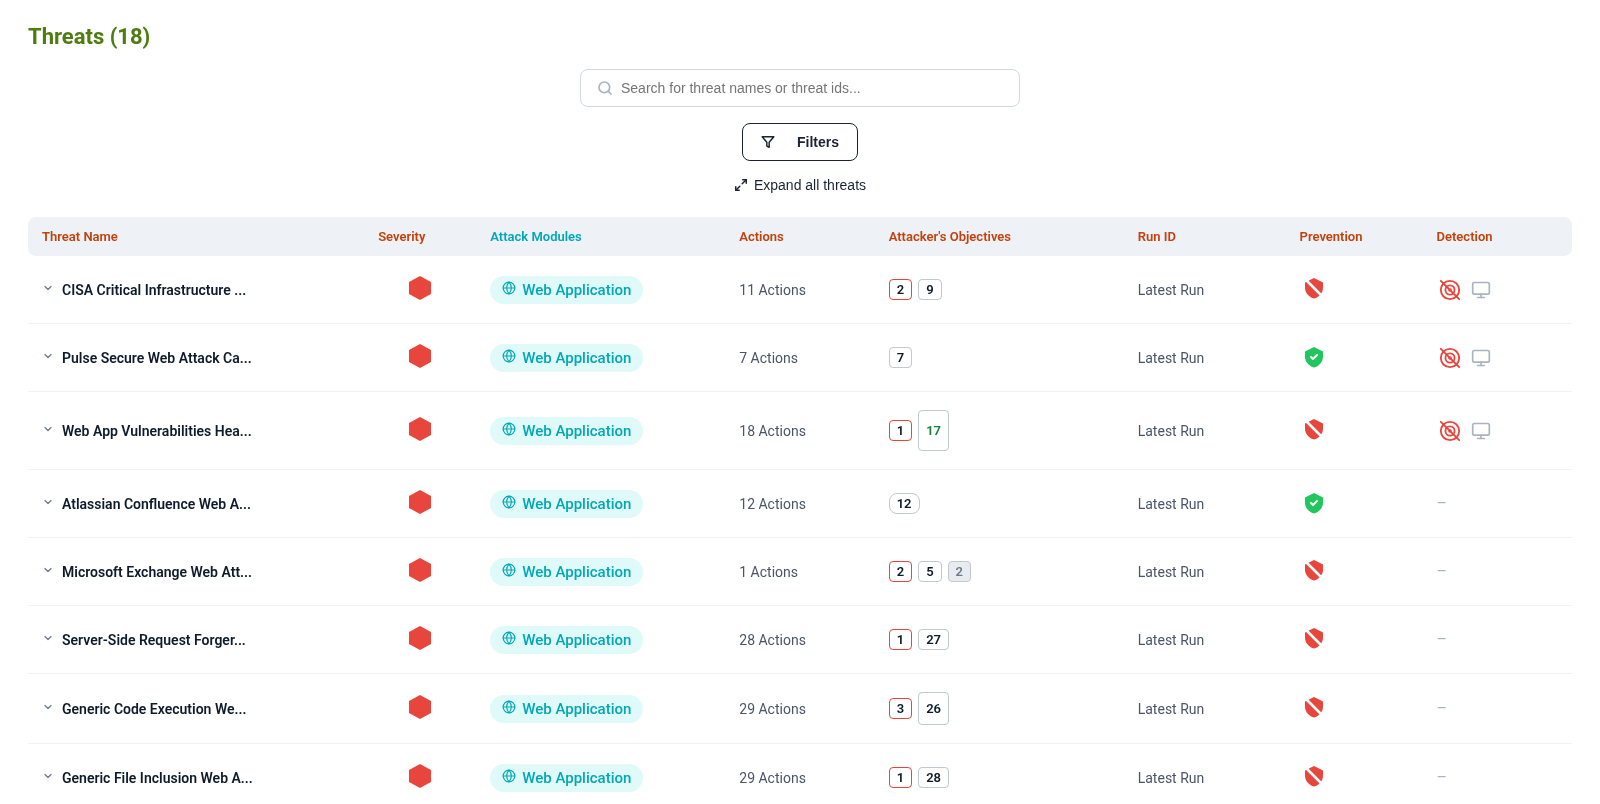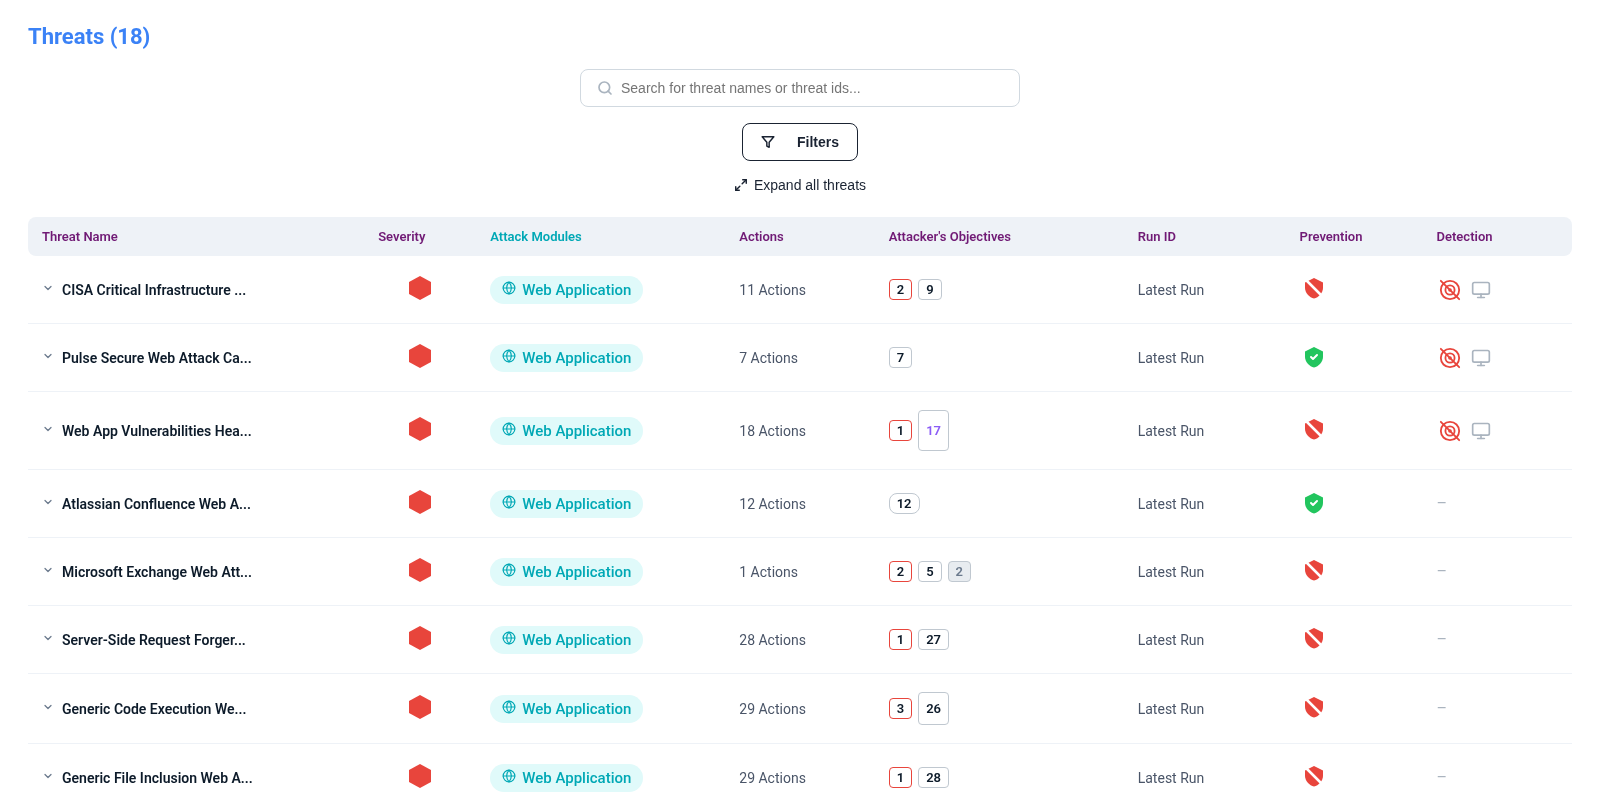--- a/index.html
+++ b/index.html
@@ -8,21 +8,21 @@
       background: #fff;
       color: #1a2332;
       padding: 24px 28px;
       font-size: 14px;
     }
 
     .page-title {
       font-size: 22px;
       font-weight: 700;
       margin-bottom: 20px;
-      color: #3b82f6;
+      color: #4d7c0f;
     }
 
     .toolbar {
       display: flex;
       align-items: center;
       gap: 16px;
       margin-bottom: 24px;
       flex-direction: column;
     }
 
@@ -85,21 +85,21 @@
     .table-header {
       background: #eef2f7;
       border-radius: 8px;
     }
 
     .table-header th {
       padding: 12px 14px;
       text-align: left;
       font-size: 13px;
       font-weight: 600;
-      color: #701a75;
+      color: #c2410c;
       white-space: nowrap;
     }
 
     .table-header th.col-attack {
       color: #00c2cc;
     }
 
     .table-header th:first-child {
       border-radius: 8px 0 0 8px;
     }
@@ -402,21 +402,21 @@
         </span>
         Web Application
       </span>
     </td>
     <td class="col-actions">
       <span class="actions-text">18 Actions</span>
     </td>
     <td class="col-objectives">
       <div class="objectives-cell" style="display:flex;align-items:center;gap:6px;">
             <span style="display:inline-flex;align-items:center;gap:3px;border:1.5px solid #e8453c;border-radius:4px;padding:2px 7px;font-size:13px;font-weight:600;background:transparent;color:#0d1b2a;">1</span>
-            <span style="display:inline-flex;align-items:center;gap:3px;border:1.5px solid #c0c8d0;border-radius:4px;padding:12px 7px;font-size:13px;font-weight:600;background:transparent;color:#8b5cf6;">17</span>
+            <span style="display:inline-flex;align-items:center;gap:3px;border:1.5px solid #c0c8d0;border-radius:4px;padding:12px 7px;font-size:13px;font-weight:600;background:transparent;color:#15803d;">17</span>
           </div>
     </td>
     <td class="col-runid">
       <span class="run-id-text">Latest Run</span>
     </td>
     <td class="col-prevention">
       <span style="display:inline-flex;align-items:center;justify-content:center;position:relative;width:28px;height:28px;">
     <svg width="24" height="24" viewBox="0 0 24 24" fill="#e8453c" style="position:absolute;">
       <path d="M12 2L3 6.5V12c0 5 4.5 9.5 9 10.5C16.5 21.5 21 17 21 12V6.5L12 2z"></path>
     </svg>

